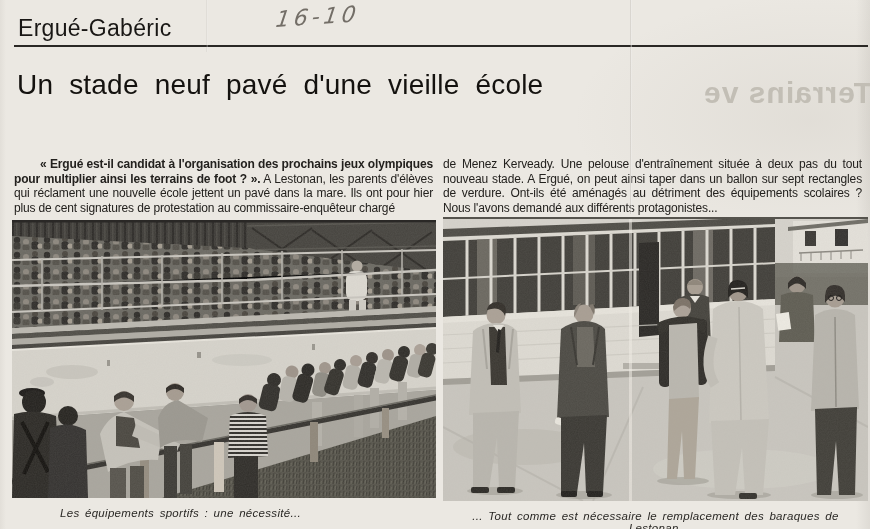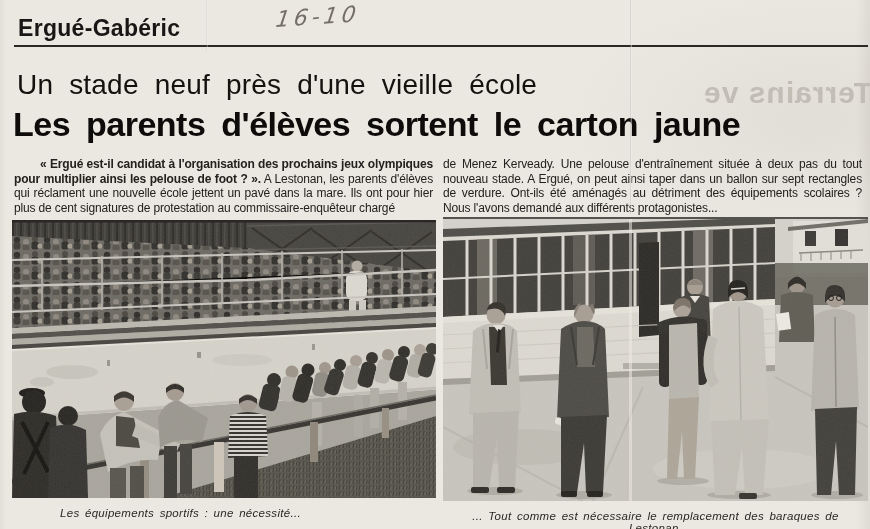--- a/index.html
+++ b/index.html
@@ -5,21 +5,21 @@
   html,body{margin:0;padding:0;background:#d8d5cf;}
   .scan{
     position:relative;width:870px;height:529px;overflow:hidden;
     font-family:"Liberation Sans",sans-serif;color:#1d1b19;
     background:
       linear-gradient(90deg, rgba(120,112,102,.08) 0, rgba(0,0,0,0) 6px),
       linear-gradient(270deg, rgba(110,104,96,.10) 0, rgba(0,0,0,0) 14px),
       radial-gradient(ellipse 340px 180px at 810px 120px, rgba(140,132,120,.10), rgba(0,0,0,0) 70%),
       #ebe8e2;
   }
-  .section-label{position:absolute;left:18px;top:15px;font-size:23px;font-weight:700;letter-spacing:.3px;color:#191715;}
+  .section-label{position:absolute;left:18px;top:15px;font-size:23px;font-weight:400;letter-spacing:.3px;color:#191715;}
   .handwritten{position:absolute;left:276px;top:4px;font-family:"DejaVu Sans",sans-serif;font-size:22px;font-style:italic;color:#565049;letter-spacing:4px;transform:rotate(-4deg) skewX(-12deg);opacity:.8;}
   .rule{position:absolute;left:14px;right:2px;top:45px;height:2px;background:#2a2825;}
   .ghost{position:absolute;top:76px;right:-2px;width:300px;transform:scaleX(-1);font-weight:700;font-size:30px;color:#c2beb5;letter-spacing:1px;white-space:nowrap;overflow:hidden;}
   .kicker{position:absolute;left:17px;top:69px;margin:0;font-size:28px;font-weight:400;letter-spacing:.2px;word-spacing:8px;color:#14120f;white-space:nowrap;}
   .headline{position:absolute;left:13px;top:105px;margin:0;font-size:34px;font-weight:700;letter-spacing:-.5px;word-spacing:7px;color:#0e0c0a;white-space:nowrap;}
   .bodytext{position:absolute;left:14px;top:157px;width:848px;display:flex;gap:10px;}
   .bodytext p{margin:0;width:424px;font-size:12px;line-height:14.6px;letter-spacing:-.15px;text-align:justify;color:#23211e;}
   .bodytext p.first{text-indent:26px;}
   .bodytext .lead{font-weight:700;}
   figure{position:absolute;margin:0;}
@@ -34,25 +34,24 @@
 </head>
 <body>
 
 <div class="scan">
 
   <span class="section-label">Ergué-Gabéric</span>
   <span class="handwritten">16-10</span>
   <div class="rule"></div>
   <div class="ghost">Terrains ve</div>
 
-  <h2 class="kicker">Un stade neuf près d'une vieille école</h2>
-  <h1 class="headline">Les parents d'élèves sortent le carton jaune</h1>
+  <h2 class="kicker">Un stade neuf pavé d'une vieille école</h2>
 
   <div class="bodytext">
-    <p class="first"><span class="lead">« Ergué est-il candidat à l'organisation des prochains jeux olympiques pour multiplier ainsi les pelouse de foot ? ».</span><span> A Lestonan, les parents d'élèves qui réclament une nouvelle école jettent un pavé dans la mare. Ils ont pour hier plus de cent signatures de protestation au commissaire-enquêteur chargé</span></p>
+    <p class="first"><span class="lead">« Ergué est-il candidat à l'organisation des prochains jeux olympiques pour multiplier ainsi les terrains de foot ? ».</span><span> A Lestonan, les parents d'élèves qui réclament une nouvelle école jettent un pavé dans la mare. Ils ont pour hier plus de cent signatures de protestation au commissaire-enquêteur chargé</span></p>
     <p>de Menez Kerveady. Une pelouse d'entraînement située à deux pas du tout nouveau stade. A Ergué, on peut ainsi taper dans un ballon sur sept rectangles de verdure. Ont-ils été aménagés au détriment des équipements scolaires ? Nous l'avons demandé aux différents protagonistes...</p>
   </div>
 
   <div class="crease crease-a"></div>
   <div class="crease crease-b"></div>
 
   <figure class="fig-left">
     <svg width="424" height="278" viewBox="0 0 424 278">
       <defs>
         <pattern id="corr" width="8" height="12" patternUnits="userSpaceOnUse">

